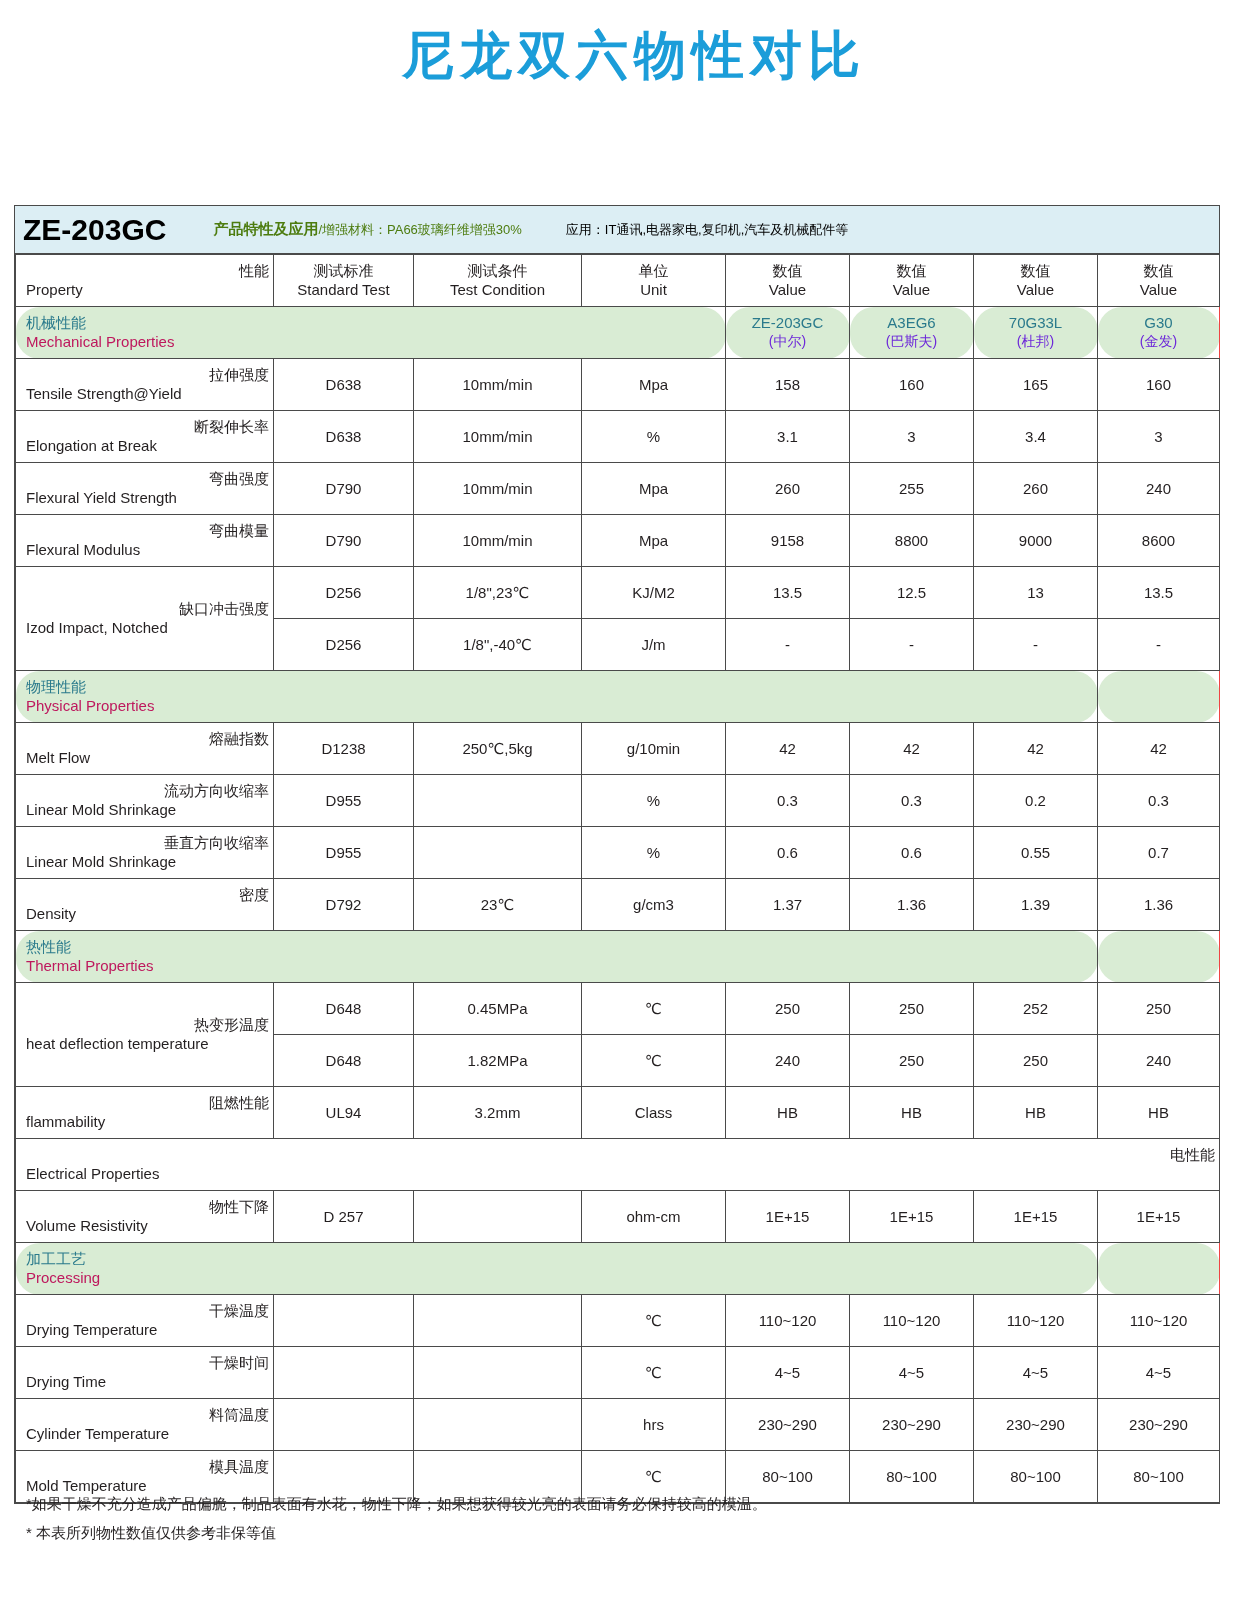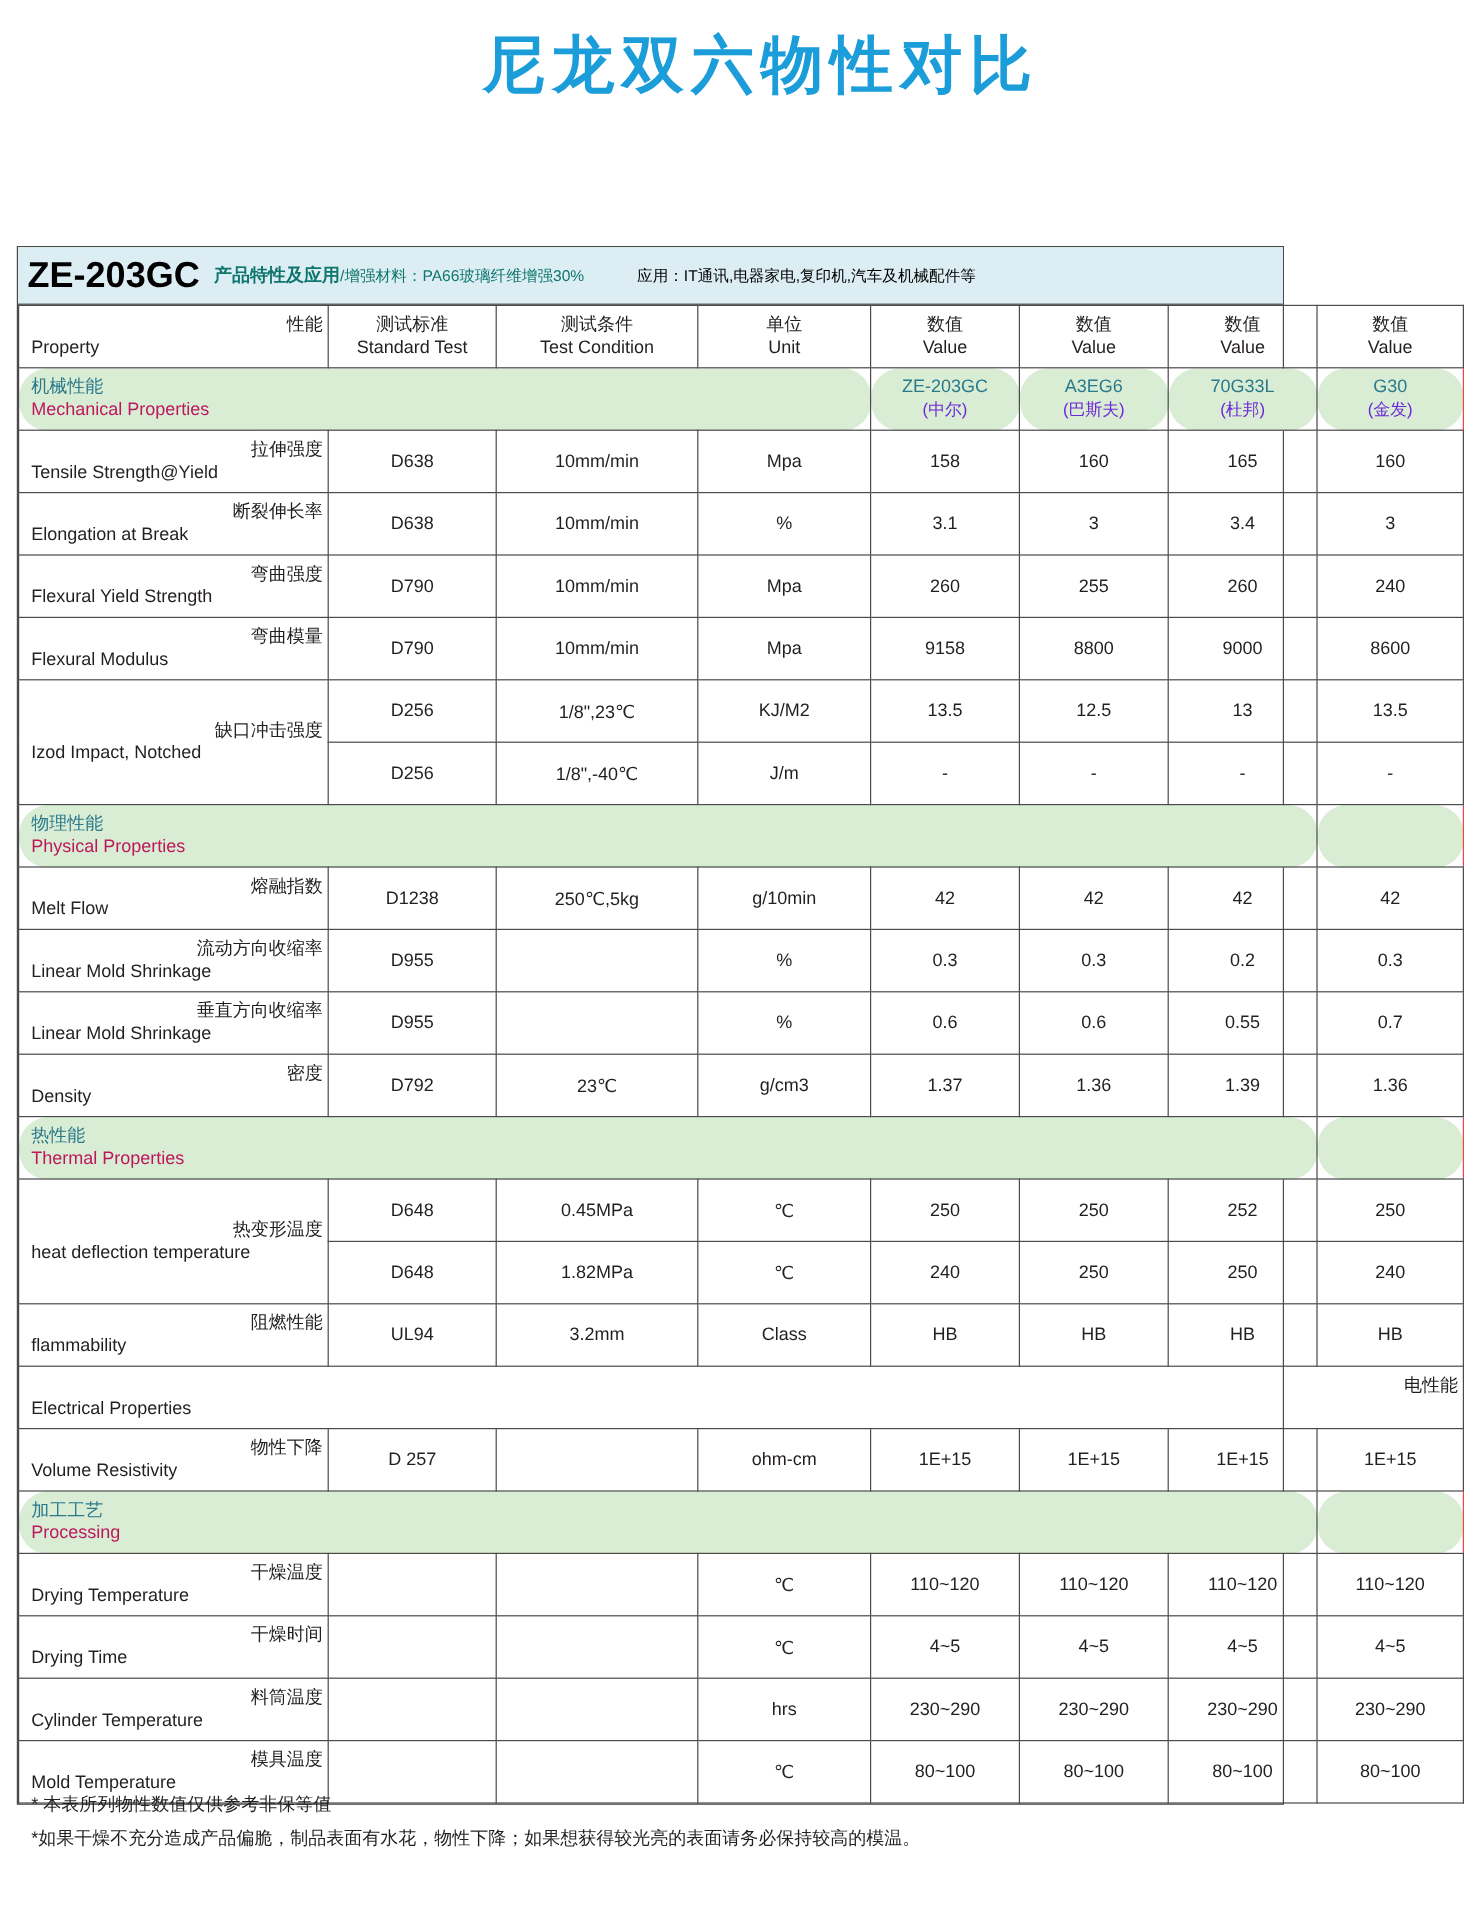--- a/index.html
+++ b/index.html
@@ -23,21 +23,21 @@
     color: #1b9dd9;
     letter-spacing: 6px;
     padding-top: 24px;
     line-height: 1.2;
     padding-left: 32px;
   }
   .sheet {
     position: absolute;
     left: 14px;
     top: 205px;
-    width: 1056px;
+    width: 1206px;
     border: 1px solid #4a4a4a;
     background: #ffffff;
     box-sizing: border-box;
   }
   .banner {
     display: flex;
     align-items: center;
     background: #dceef4;
     border-bottom: 1px solid #4a4a4a;
     height: 48px;
@@ -47,22 +47,23 @@
   .banner .code {
     font-size: 30px;
     font-weight: bold;
     letter-spacing: 0px;
     color: #000;
     padding-right: 12px;
     white-space: nowrap;
   }
   .banner .desc {
     font-size: 15px;
-    color: #0f766e;
+    color: #4d7c0f;
     white-space: nowrap;
+    margin-left: 35px;
   }
   .banner .desc .bold {
     font-weight: bold;
     font-size: 15px;
   }
   .banner .desc .small {
     font-size: 13px;
   }
   .banner .app {
     font-size: 13px;
@@ -498,15 +499,15 @@
         <td>80~100</td>
         <td>80~100</td>
         <td>80~100</td>
       </tr>
 
     </tbody>
   </table>
 </div>
 
 <div class="notes">
+  <div>*如果干燥不充分造成产品偏脆，制品表面有水花，物性下降；如果想获得较光亮的表面请务必保持较高的模温。</div>
   <div>* 本表所列物性数值仅供参考非保等值</div>
-  <div>*如果干燥不充分造成产品偏脆，制品表面有水花，物性下降；如果想获得较光亮的表面请务必保持较高的模温。</div>
 </div>
 
 </body></html>

